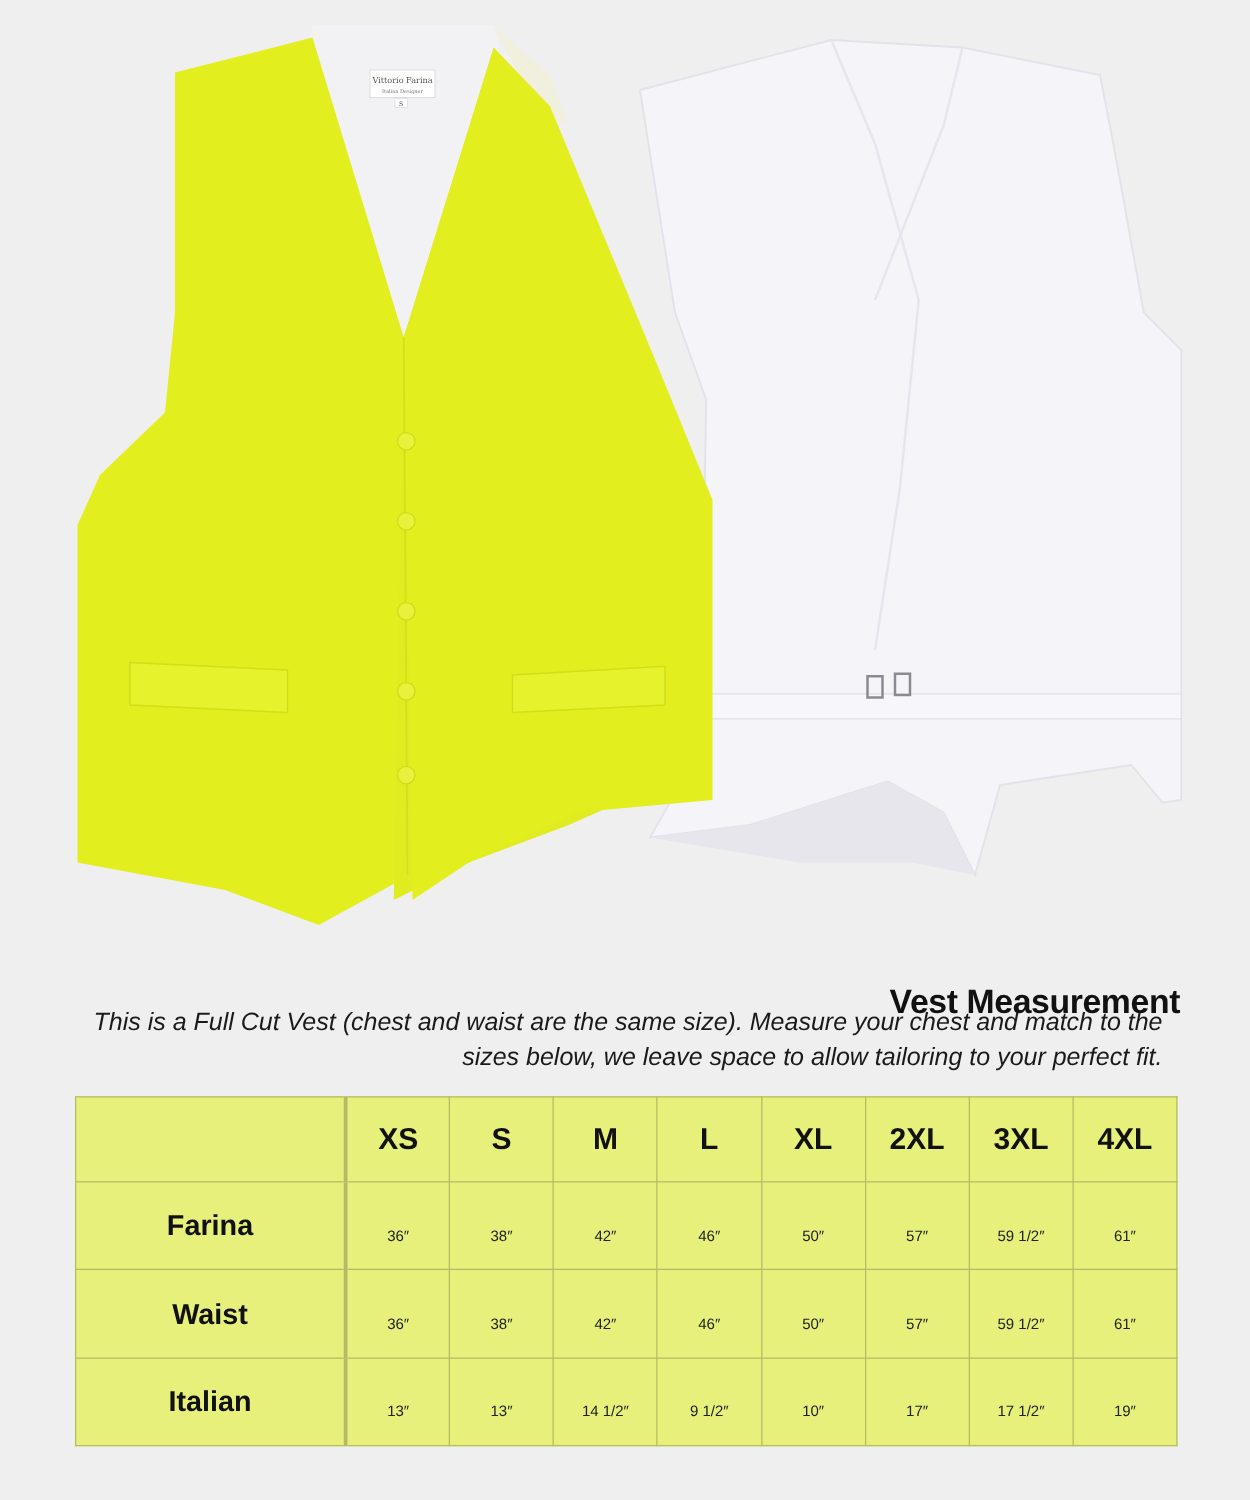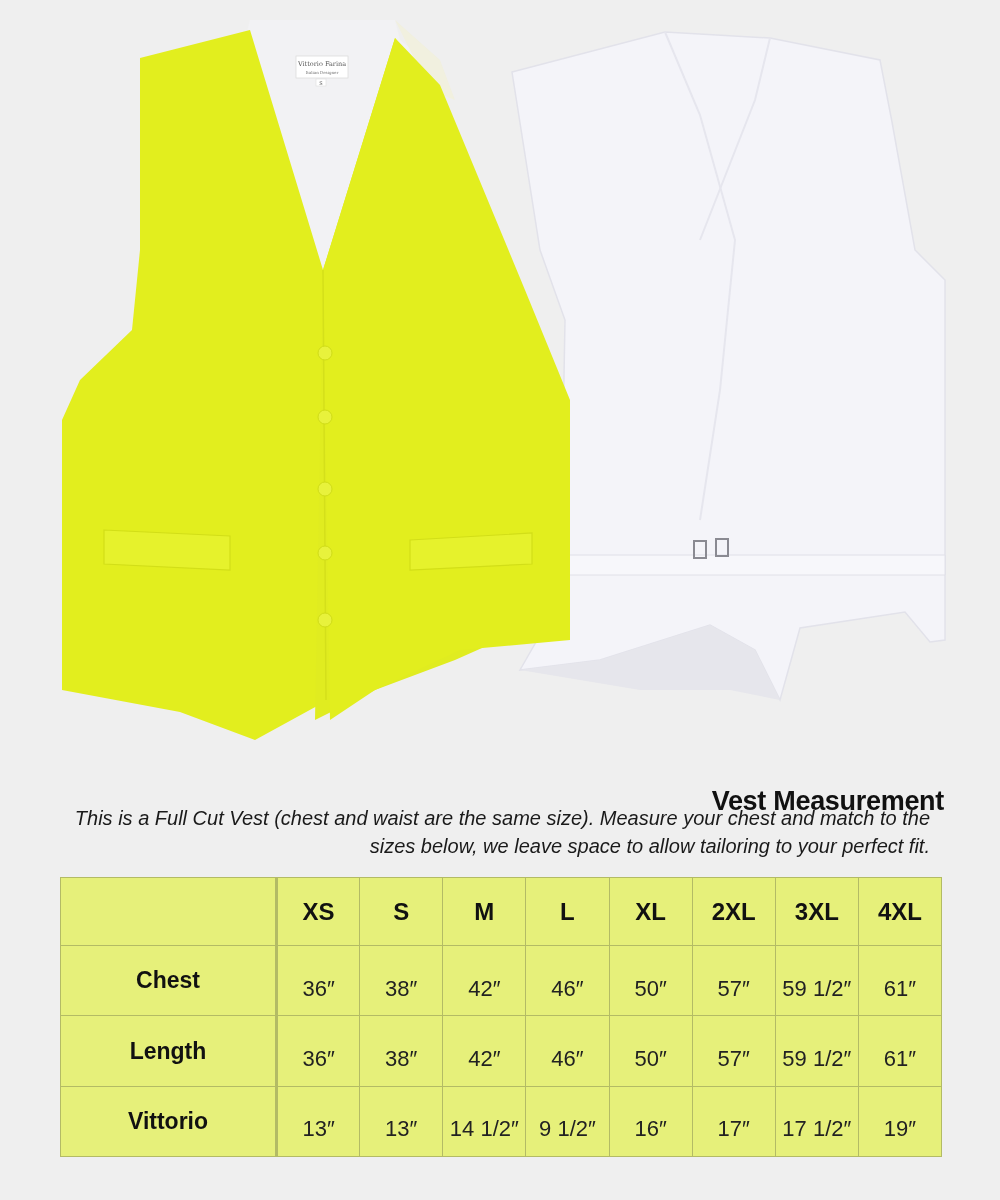--- a/index.html
+++ b/index.html
@@ -42,21 +42,21 @@
   }
   table.sizes th.size {
     font-size: 24px; font-weight: bold; height: 66px; color: #111;
   }
   table.sizes th.corner { border-right: 3px solid #b3bb65; }
   table.sizes th.rowlabel {
     font-size: 23px; font-weight: bold; color: #111;
     border-right: 3px solid #b3bb65;
   }
   table.sizes td.val {
-    font-size: 22px; color: #222; padding-top: 16px;
+    font-size: 12px; color: #222; padding-top: 16px;
   }
   table.sizes tr.r td, table.sizes tr.r th { height: 52px; }
 </style>
 </head>
 <body>
 
 <div class="photo">
   <svg viewBox="0 0 1000 760" xmlns="http://www.w3.org/2000/svg">
 
     <g>
@@ -113,49 +113,49 @@
     <th class="size">S</th>
     <th class="size">M</th>
     <th class="size">L</th>
     <th class="size">XL</th>
     <th class="size">2XL</th>
     <th class="size">3XL</th>
     <th class="size">4XL</th>
   </tr>
 
   <tr class="r">
-    <th class="rowlabel">Chest</th>
+    <th class="rowlabel">Farina</th>
     <td class="val">36″</td>
     <td class="val">38″</td>
     <td class="val">42″</td>
     <td class="val">46″</td>
     <td class="val">50″</td>
     <td class="val">57″</td>
     <td class="val">59 1/2″</td>
     <td class="val">61″</td>
   </tr>
 
   <tr class="r">
-    <th class="rowlabel">Length</th>
+    <th class="rowlabel">Waist</th>
     <td class="val">36″</td>
     <td class="val">38″</td>
     <td class="val">42″</td>
     <td class="val">46″</td>
     <td class="val">50″</td>
     <td class="val">57″</td>
     <td class="val">59 1/2″</td>
     <td class="val">61″</td>
   </tr>
 
   <tr class="r">
-    <th class="rowlabel">Vittorio</th>
+    <th class="rowlabel">Italian</th>
     <td class="val">13″</td>
     <td class="val">13″</td>
     <td class="val">14 1/2″</td>
     <td class="val">9 1/2″</td>
-    <td class="val">16″</td>
+    <td class="val">10″</td>
     <td class="val">17″</td>
     <td class="val">17 1/2″</td>
     <td class="val">19″</td>
   </tr>
 
 </tbody>
   </table>
 
 </body></html>

